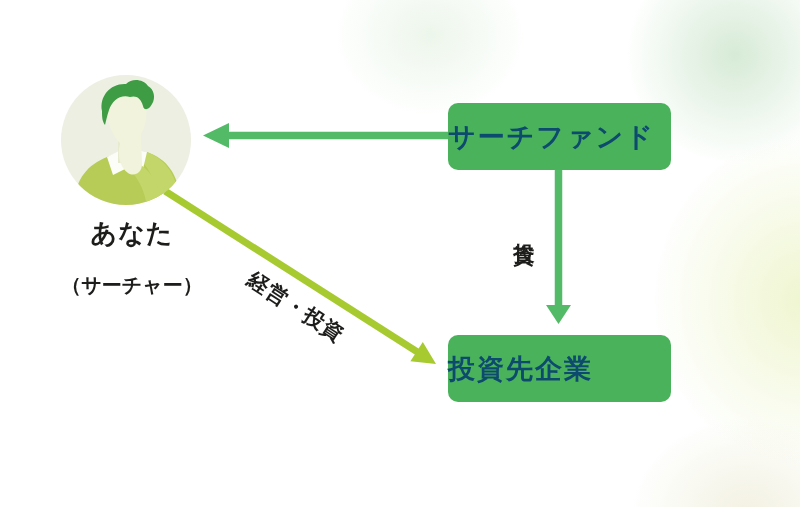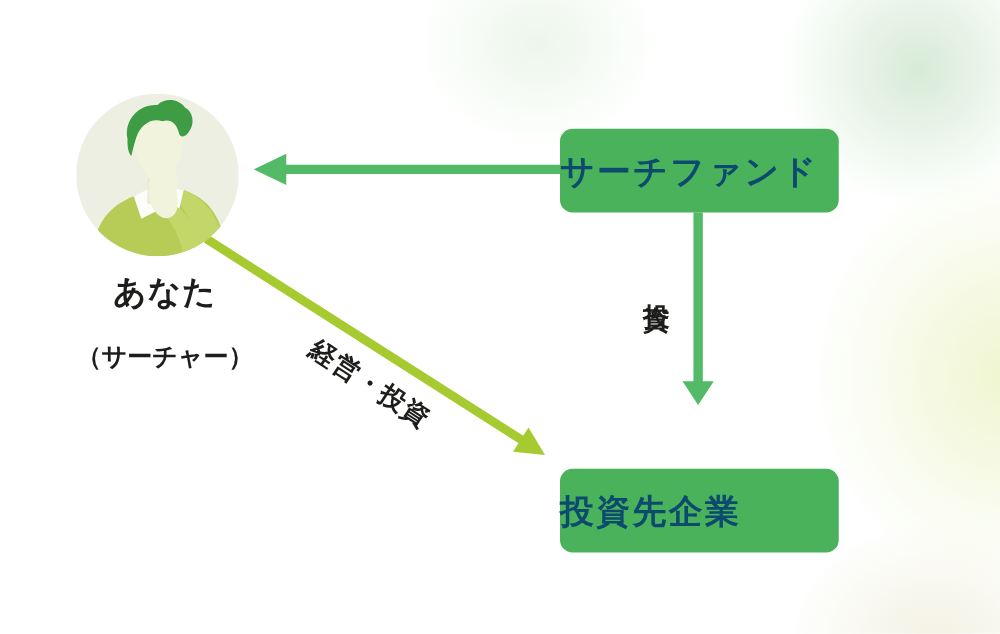--- a/index.html
+++ b/index.html
@@ -102,17 +102,17 @@
 
   <div class="abs actor-name">あなた</div>
   <div class="abs actor-subtitle">（サーチャー）</div>
 
   <div class="abs edge-label investment-label">投資</div>
   <div class="abs edge-label manage-invest-label">経営・投資</div>
 
   <div class="abs node node-search-fund" style="background: rgb(75, 178, 92);">
     <span>サーチファンド</span>
   </div>
-  <div class="abs node node-target-company" style="background: rgb(75, 178, 92); margin-top: 40px;">
+  <div class="abs node node-target-company" style="background: rgb(75, 178, 92);">
     <span>投資先企業</span>
   </div>
 
 </div>
 
 </body></html>

